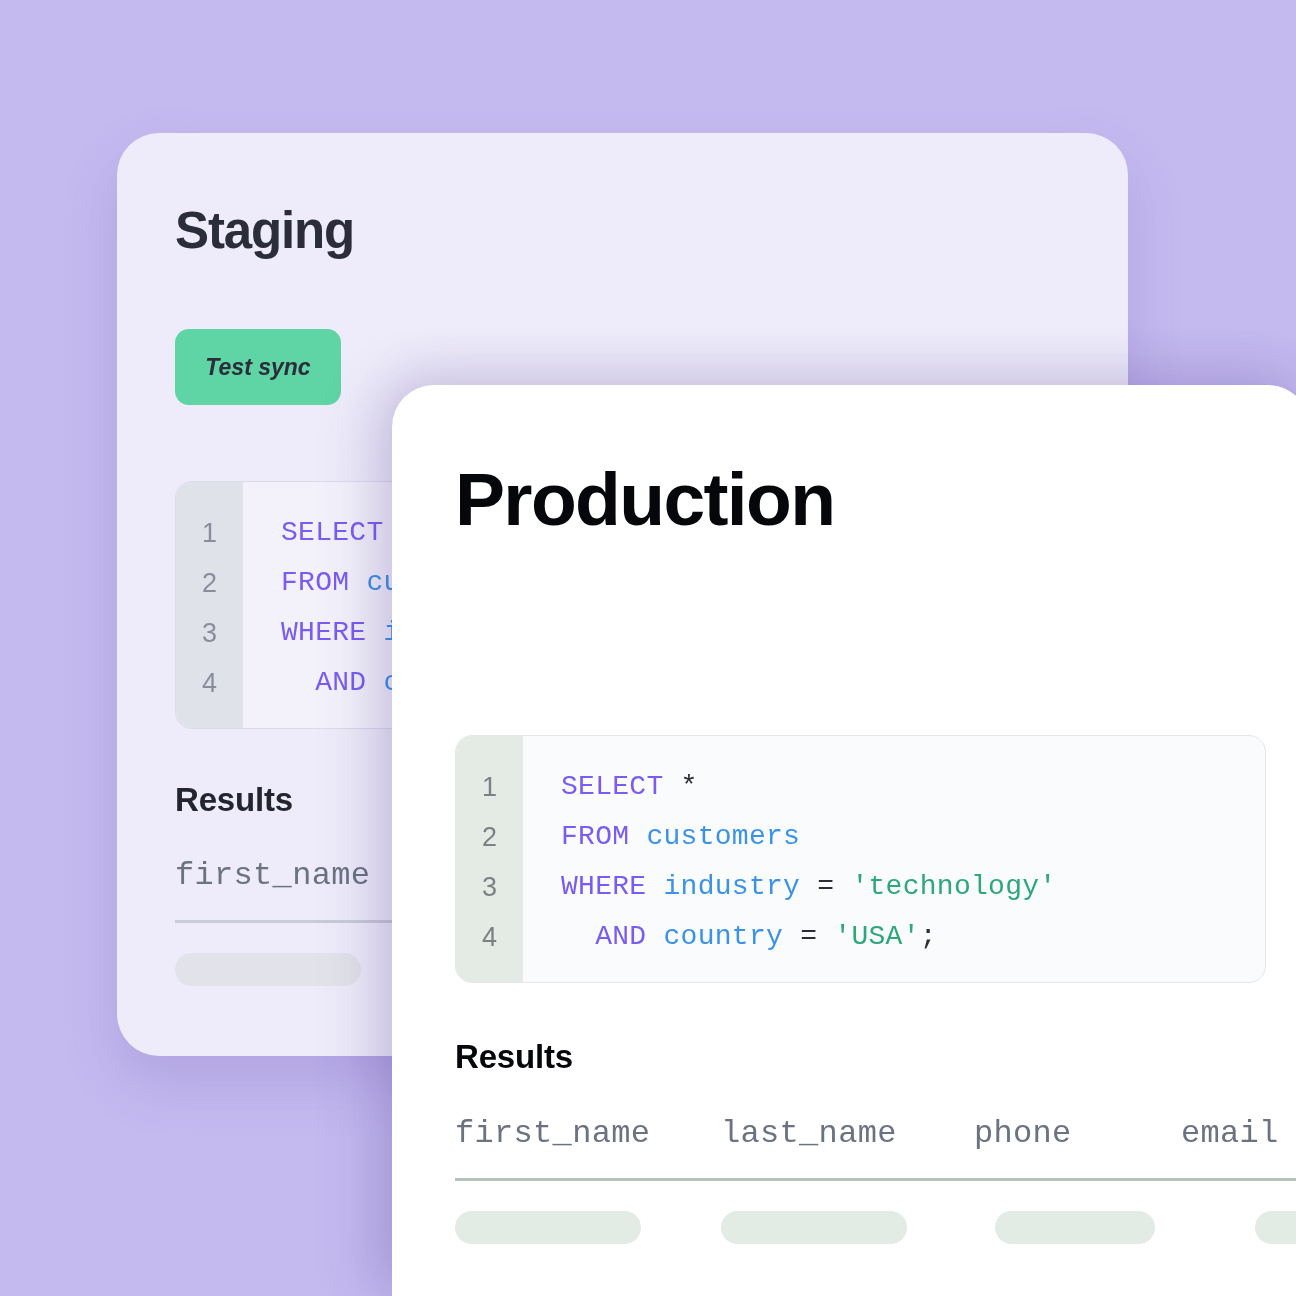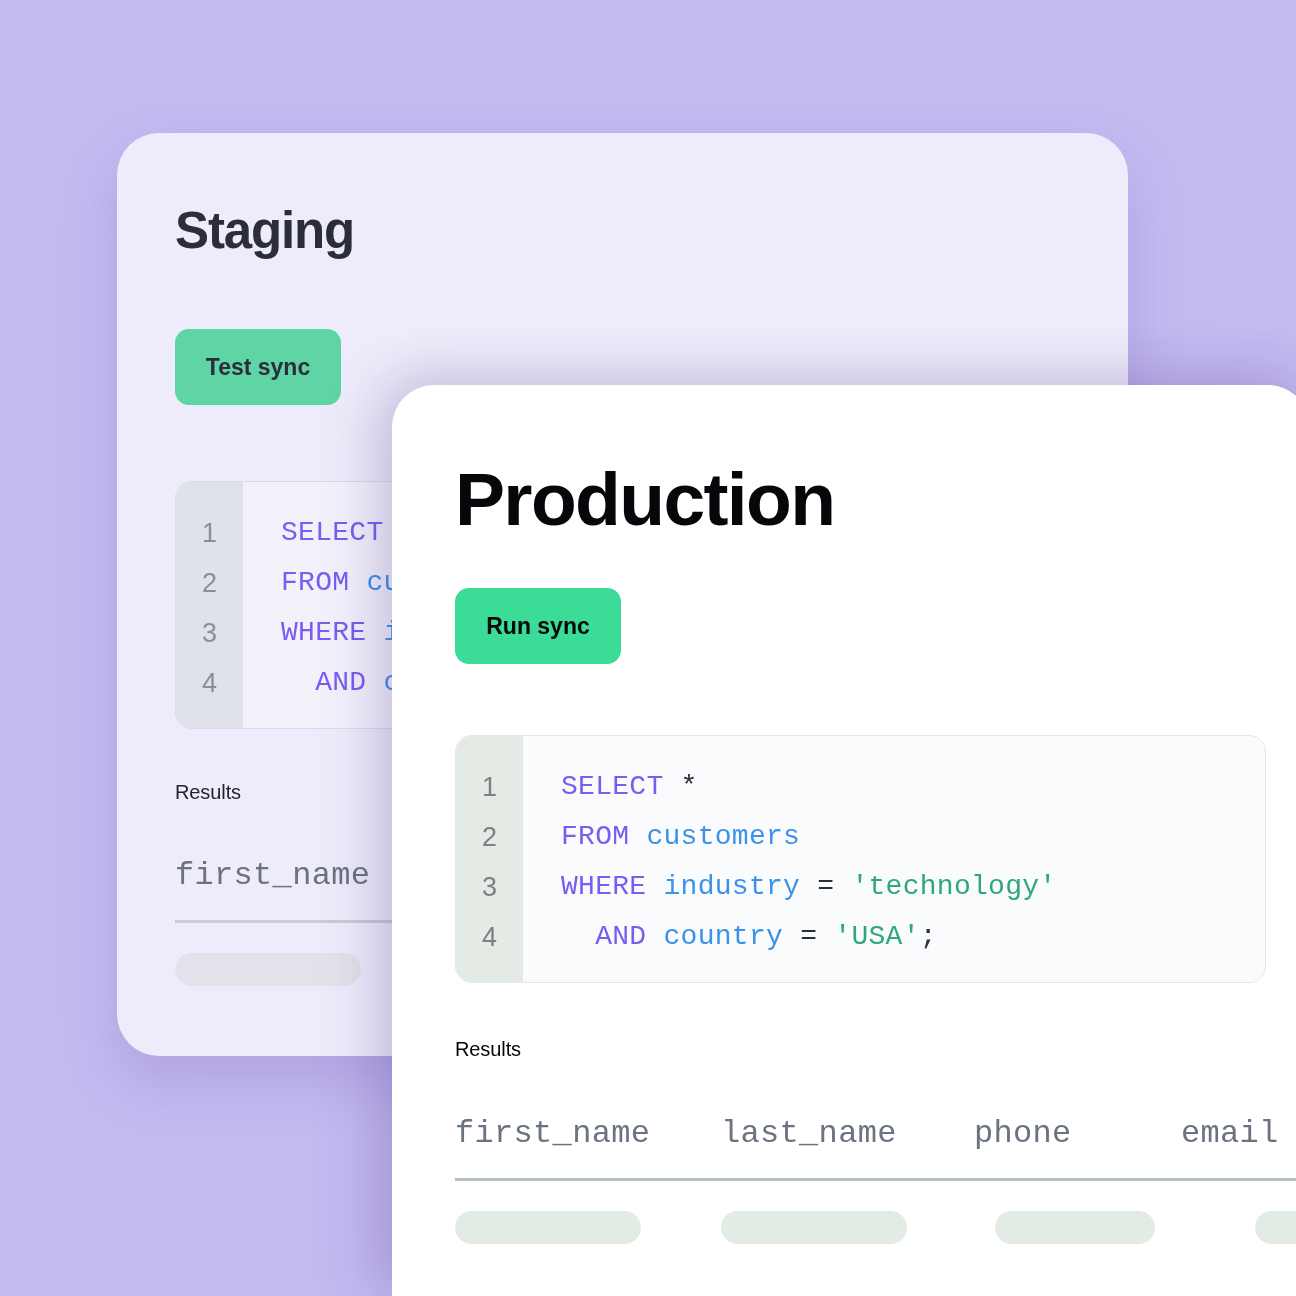--- a/index.html
+++ b/index.html
@@ -79,20 +79,21 @@
     padding: 0;
   }
   #test-sync-button {
     left: 58px;
     top: 196px;
     width: 166px;
     height: 76px;
     background: #5fd4a4;
     color: #2b2d3a;
     font-size: 23px;
+    font-style: italic;
   }
   #run-sync-button {
     left: 63px;
     top: 203px;
     width: 166px;
     height: 76px;
     background: #3bdb98;
     color: #07080b;
     font-size: 23px;
   }
@@ -164,22 +165,22 @@
   }
   #production-code .gutter-num { color: #7d8185; }
   #production-code .kw  { color: #7a5cf0; }
   #production-code .idf { color: #3b93e8; }
   #production-code .str { color: #2ea77a; }
   #production-code .op  { color: #2b2d3a; }
 
   
   .results-heading {
     position: absolute;
-    font-weight: normal;
-    font-size: 20px;
+    font-weight: bold;
+    font-size: 33px;
     letter-spacing: -0.005em;
   }
   #staging-results-heading {
     left: 58px;
     top: 648px;
     color: #22242f;
   }
   #production-results-heading {
     left: 63px;
     top: 653px;
@@ -268,21 +269,20 @@
         <div class="skeleton-cell" style="width: 160px; margin-left: 100px;"></div>
       </div>
   </div>
 
 </div>
 
 <div class="card" id="production-card">
 
   <div class="card-title" id="production-title">Production</div>
 
-  <button class="sync-button" id="run-sync-button">Run sync</button>
 
   <div class="code-block" id="production-code">
     <div class="code-gutter">
       <div class="gutter-num">1</div>
       <div class="gutter-num">2</div>
       <div class="gutter-num">3</div>
       <div class="gutter-num">4</div>
     </div>
     <div class="code-body" id="production-code-body"><div class="code-line"><span class="kw">SELECT</span><span class="op"> </span><span class="op">*</span></div><div class="code-line"><span class="kw">FROM</span><span class="op"> </span><span class="idf">customers</span></div><div class="code-line"><span class="kw">WHERE</span><span class="op"> </span><span class="idf">industry</span><span class="op"> = </span><span class="str">'technology'</span></div><div class="code-line"><span class="kw">  AND</span><span class="op"> </span><span class="idf">country</span><span class="op"> = </span><span class="str">'USA'</span><span class="op">;</span></div></div>
   </div>

